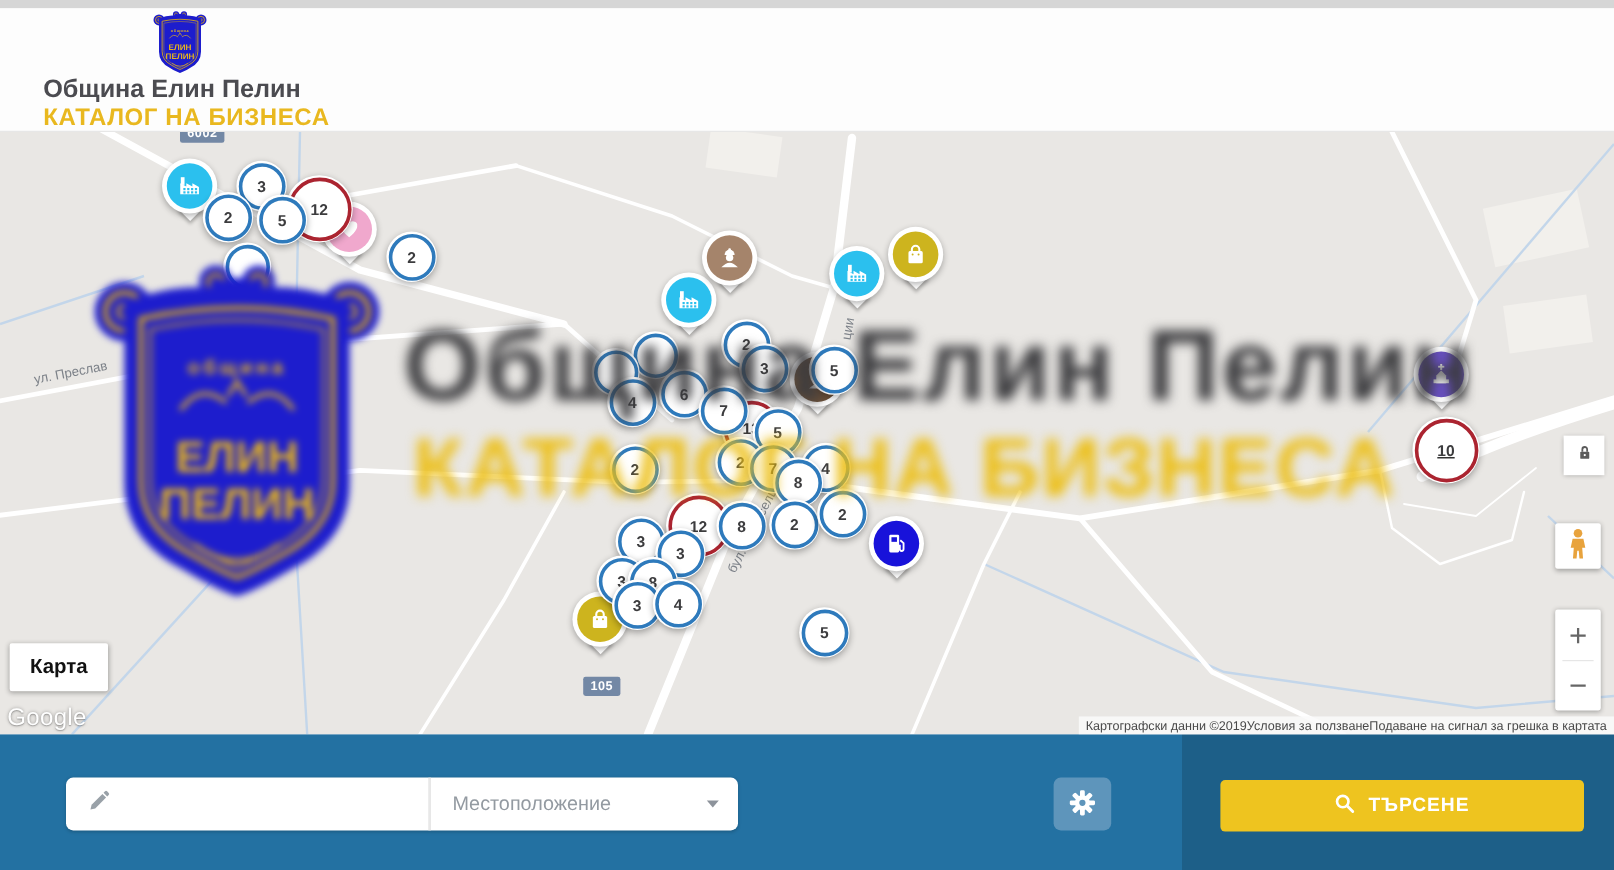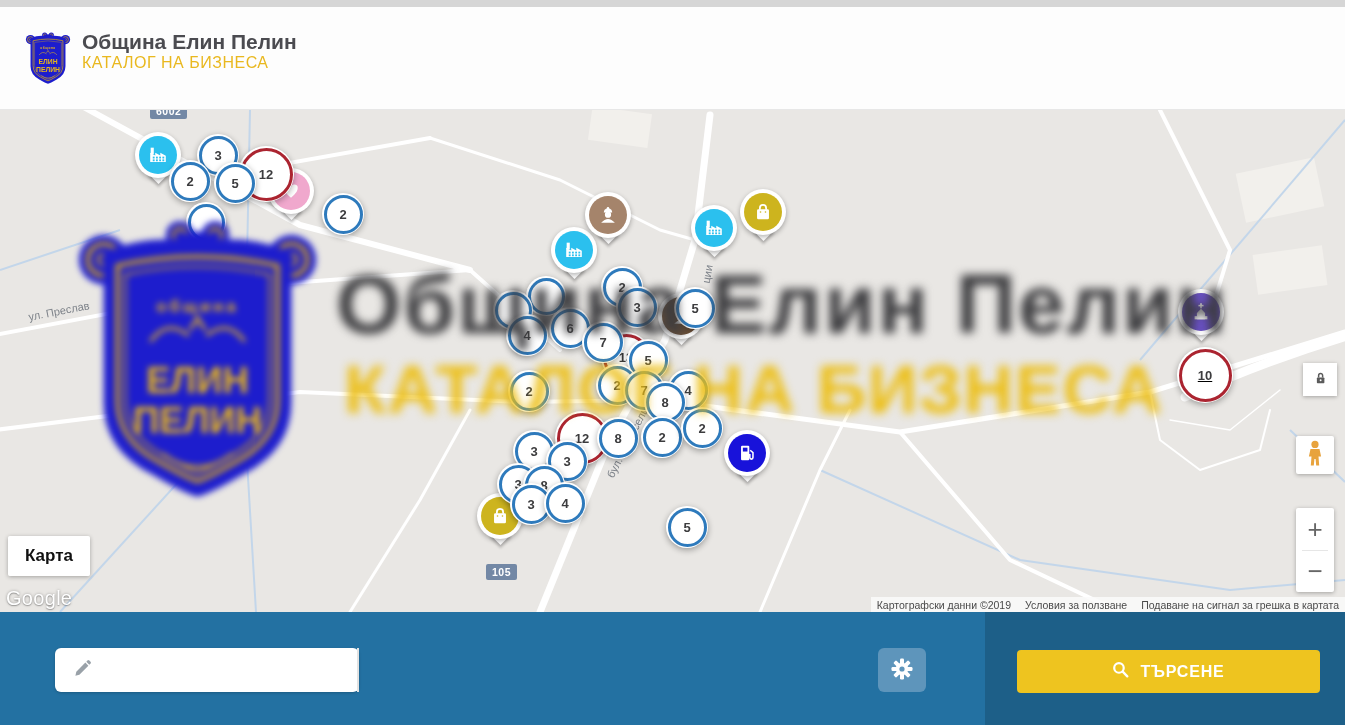--- a/index.html
+++ b/index.html
@@ -3,26 +3,26 @@
 <meta charset="utf-8">
 <style>
   html,body{margin:0;padding:0;background:#fff;}
   .page{position:relative;width:1345px;height:725px;overflow:hidden;
         font-family:"Liberation Sans","DejaVu Sans",sans-serif;background:#fff;}
   .topstrip{position:absolute;left:0;top:0;width:1345px;height:7px;background:#d6d6d6;}
 
   
   header{position:absolute;left:0;top:7px;width:1345px;height:103px;background:#fdfdfd;
          border-bottom:1px solid #e7e7e7;display:flex;align-items:center;box-sizing:border-box;padding:0 25px;}
-  .logo{display:flex;cursor:pointer;}
+  .logo{display:flex;align-items:center;cursor:pointer;flex-direction:column;}
   .logo-shield{width:46px;height:56px;}
   .logo-shield svg{width:46px;height:56px;display:block;}
   .logo-text{margin-left:11px;line-height:1.12;}
   .logo-title{font-size:21px;font-weight:700;color:#4b4b50;}
-  .logo-subtitle{font-size:16px;font-weight:400;color:#e9b81f;letter-spacing:.5px;}
+  .logo-subtitle{font-size:20px;font-weight:700;color:#e9b81f;letter-spacing:.5px;}
   nav{margin-left:auto;display:flex;align-items:center;}
   nav a{font-size:15px;font-weight:700;color:#2c2c32;text-decoration:none;margin-left:37px;
         letter-spacing:.2px;white-space:nowrap;cursor:pointer;}
 
   
   .map{position:absolute;left:0;top:110px;width:1345px;height:502px;background:#e9e7e4;overflow:hidden;}
   .roads{position:absolute;left:0;top:0;z-index:0;}
   .street-label{position:absolute;font-size:11px;color:#7d8289;white-space:nowrap;z-index:1;}
   .road-badge{position:absolute;background:#7388a5;color:#fff;font-size:10.5px;font-weight:700;
               padding:2px 6px;border-radius:2px;letter-spacing:.5px;z-index:1;}
@@ -61,21 +61,21 @@
   .lock-btn{position:absolute;left:1303px;top:253px;width:34px;height:33px;background:#fff;z-index:6;
             box-shadow:0 1px 4px rgba(0,0,0,.3);display:flex;align-items:center;justify-content:center;cursor:pointer;}
   .pegman{position:absolute;left:1296px;top:326px;width:38px;height:38px;background:#fff;border-radius:2px;
           z-index:6;box-shadow:0 1px 4px rgba(0,0,0,.3);display:flex;align-items:center;justify-content:center;cursor:pointer;}
   .zoomctl{position:absolute;left:1296px;top:398px;width:38px;height:84px;background:#fff;border-radius:2px;
            z-index:6;box-shadow:0 1px 4px rgba(0,0,0,.3);display:flex;flex-direction:column;}
   .zoomctl button{flex:1;border:none;background:transparent;font-size:26px;color:#666;cursor:pointer;
                   font-family:inherit;line-height:1;padding:0;}
   .zdiv{height:1px;background:#e6e6e6;margin:0 6px;}
   .attribution{position:absolute;right:0;top:487px;height:15px;background:rgba(250,250,250,.85);z-index:6;
-               display:flex;align-items:center;gap:14px;padding:0 6px;font-size:10.5px;color:#4a4a4a;}
+               display:flex;align-items:center;padding:0 6px;font-size:10.5px;color:#4a4a4a;}
   .attribution a{color:#4a4a4a;text-decoration:none;cursor:pointer;}
 
   
   .searchbar{position:absolute;left:0;top:612px;width:1345px;height:113px;display:flex;}
   .sb-left{position:relative;width:985px;height:113px;}
   .sb-right{position:relative;flex:1;height:113px;}
   .fields{position:absolute;left:55px;top:36px;height:44px;display:flex;background:#fff;border-radius:6px;
           box-shadow:0 1px 3px rgba(0,0,0,.2);align-items:stretch;}
   .field{display:flex;align-items:center;box-sizing:border-box;}
   .field.keyword{width:302px;padding:0 14px 0 18px;}
@@ -527,20 +527,24 @@
         <div class="field keyword">
           <span>
             <svg width="19" height="19" viewBox="0 0 20 20">
                 <path d="M2.5 17.5 l1-4.2 L13 3.8 l3.2 3.2 L6.7 16.5 Z" fill="#99a1a8"></path>
                 <path d="M14 2.8 l1.3-1.3 a1.3 1.3 0 0 1 1.8 0 l1.4 1.4 a1.3 1.3 0 0 1 0 1.8 L17.2 6 Z" fill="#99a1a8"></path>
               </svg>
           </span>
         </div>
         <div class="fdiv"></div>
         <div class="fdiv"></div>
+        <div class="field select loc">
+          <span>Местоположение</span>
+          <span class="caret"></span>
+        </div>
       </div>
       <button class="gear-btn" id="gear-btn" style="background: rgb(94, 149, 187);">
         <span>
           <svg width="24" height="24" viewBox="0 0 24 24">
               <g fill="#fff">
                 <rect x="10" y="1.5" width="4" height="21" rx="1.2"></rect>
                 <rect x="10" y="1.5" width="4" height="21" rx="1.2" transform="rotate(45 12 12)"></rect>
                 <rect x="10" y="1.5" width="4" height="21" rx="1.2" transform="rotate(90 12 12)"></rect>
                 <rect x="10" y="1.5" width="4" height="21" rx="1.2" transform="rotate(135 12 12)"></rect>
                 <circle cx="12" cy="12" r="6.2"></circle>

